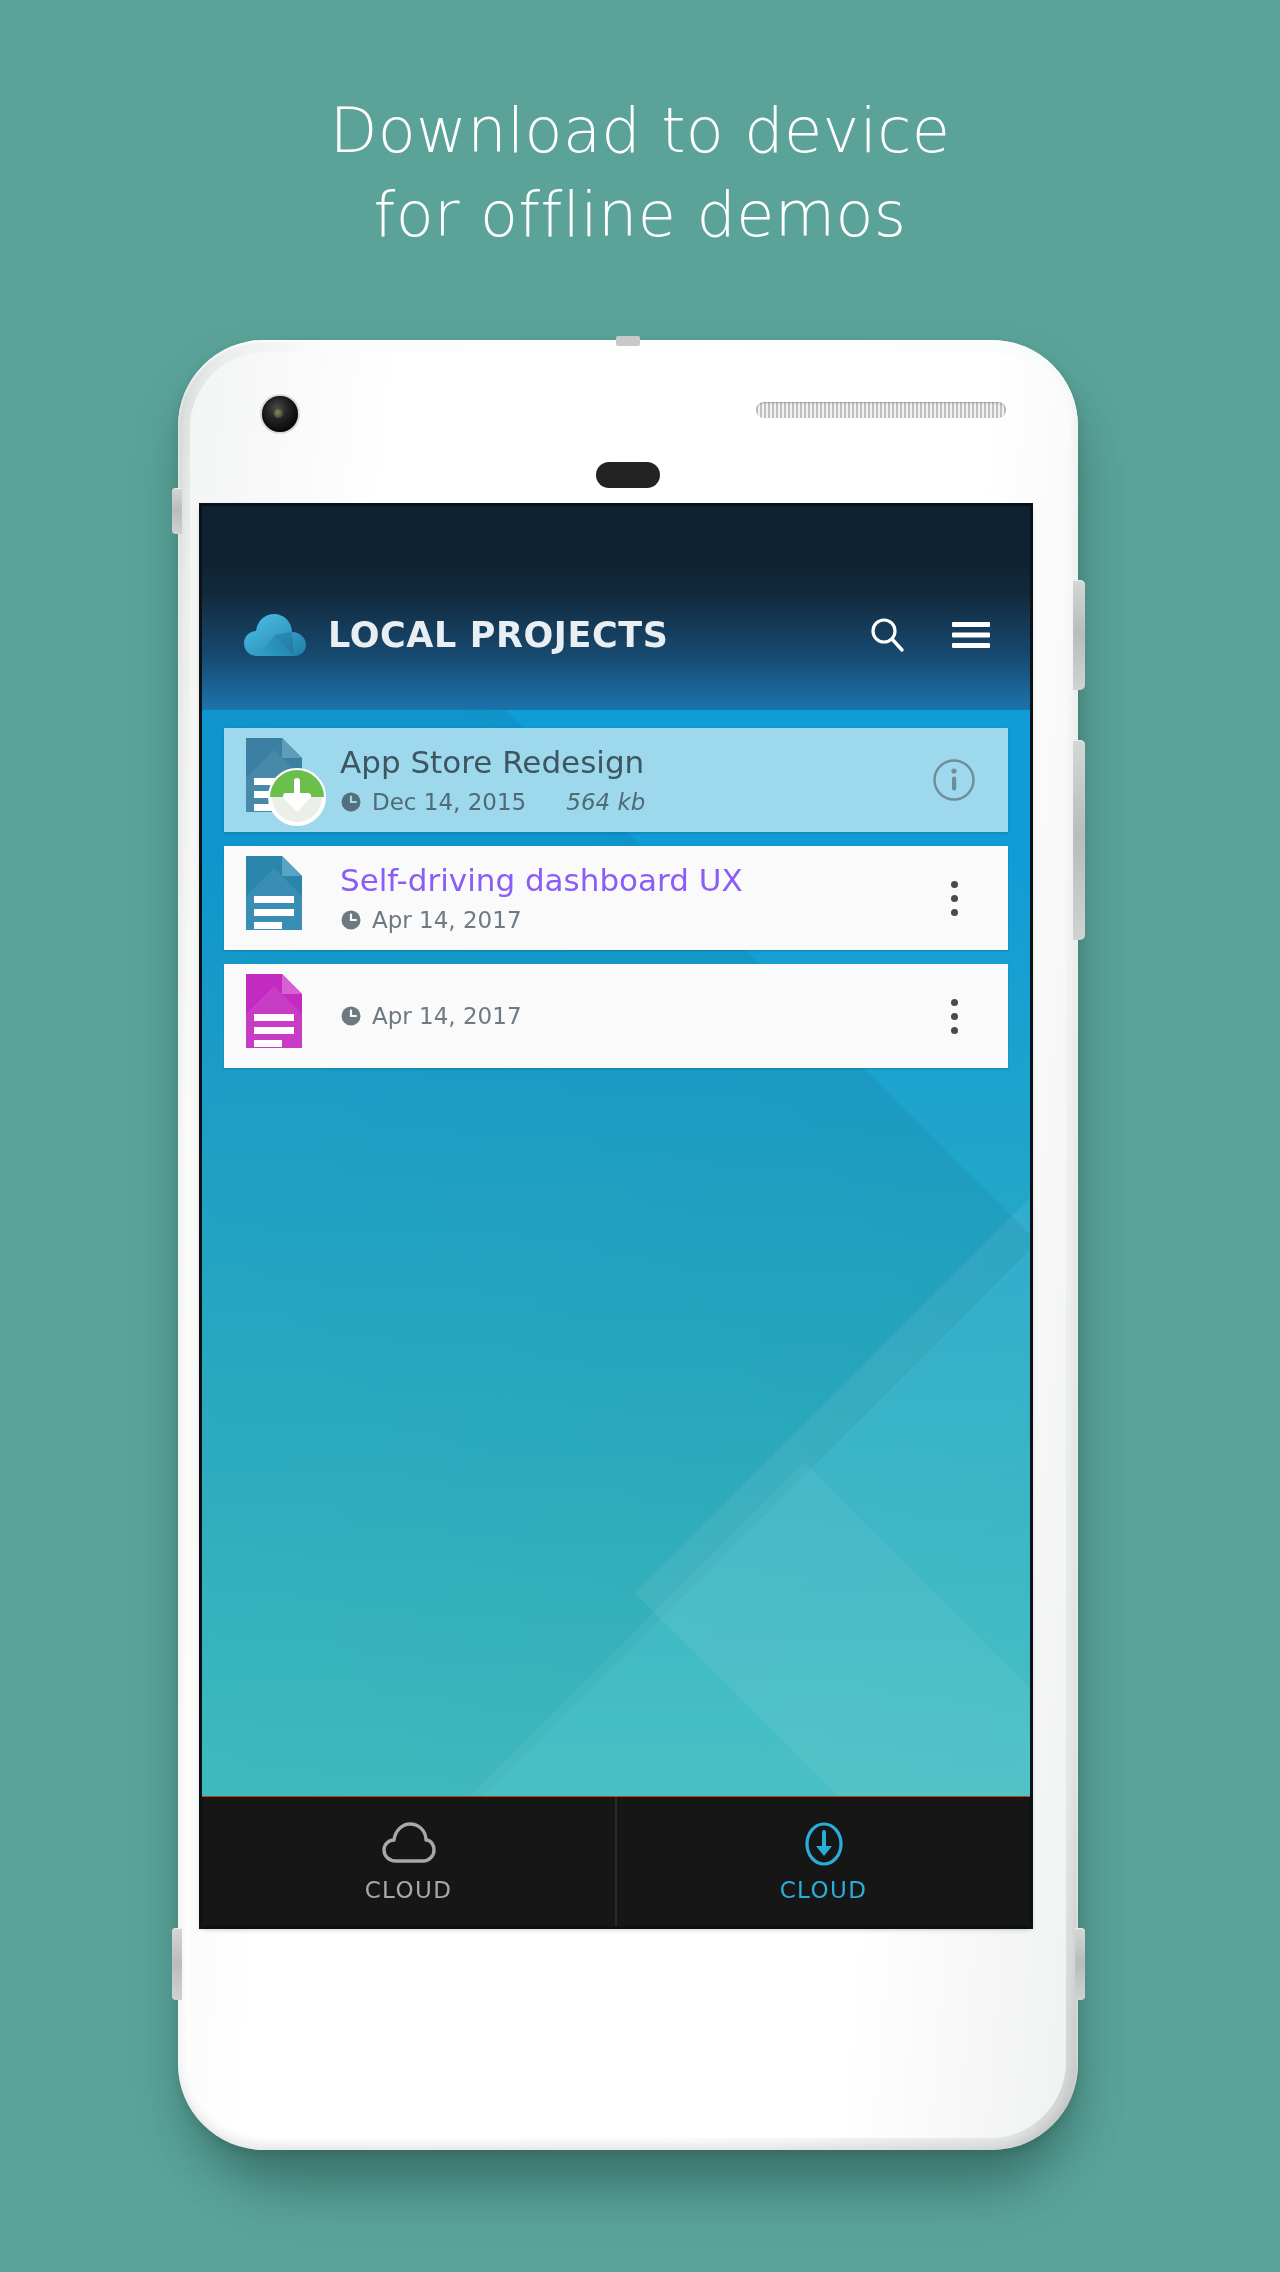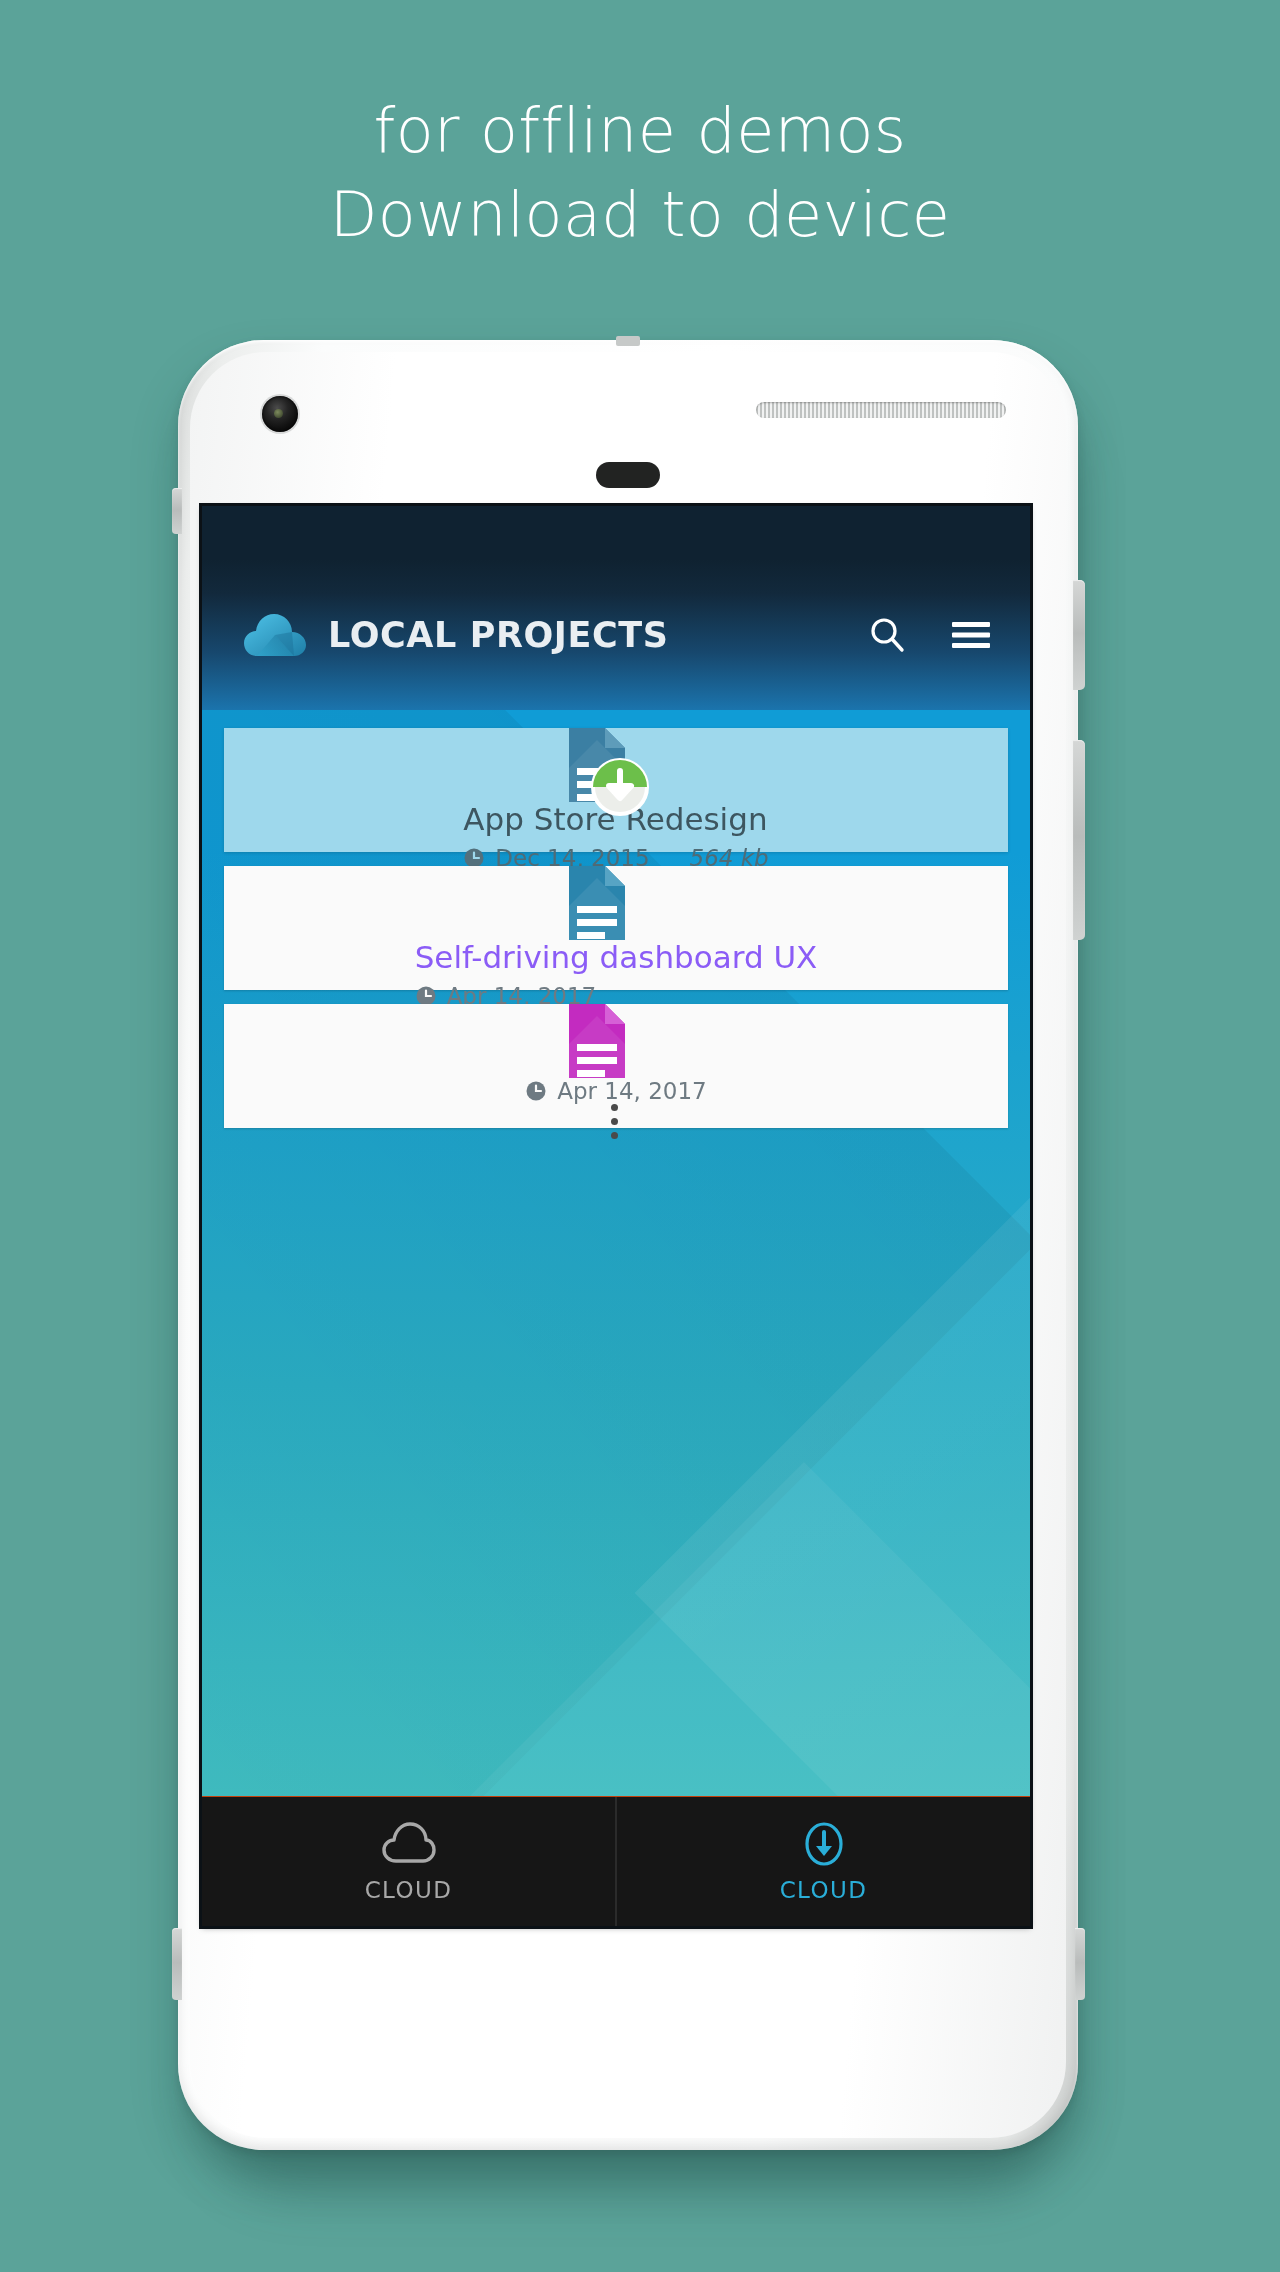--- a/index.html
+++ b/index.html
@@ -182,26 +182,25 @@
     transform: rotate(45deg); transform-origin: 0 100%;
     background: rgba(255,255,255,0.05);
   }
 
   .list { position: relative; padding: 18px 22px 0 22px; }
 
   .card {
     position: relative;
     display: flex;
     align-items: center;
-    height: 124px;
+    height: 104px;
     background: #fafafa;
     margin-bottom: 14px;
     padding: 0 26px 0 22px;
     box-shadow: 0 1px 2px rgba(0,0,0,0.18);
-    flex-direction: column;
   }
   .card.selected {
     background: #9ed8ec;
     box-shadow: 0 1px 3px rgba(0,0,0,0.16);
   }
 
   .file-icon-wrap { position: relative; width: 70px; height: 84px; flex: 0 0 70px; margin-right: 20px; }
   .file-icon { width: 56px; height: 74px; display:block; }
   .dl-badge { position: absolute; left: 22px; top: 30px; width: 58px; height: 58px; }
 
@@ -259,22 +258,22 @@
   .bottom-bezel {
     position: absolute;
     left: 24px; right: 24px;
     top: 1586px; height: 200px;
   }
 </style>
 </head>
 <body>
 
 <div class="headline">
+  <span class="line">Download to device</span>
   <span class="line">for offline demos</span>
-  <span class="line">Download to device</span>
 </div>
 
 <div class="phone">
   <div class="phone-shadow"></div>
 
   <div class="phone-body">
     <div class="top-notch-tab"></div>
     <div class="phone-inner"></div>
 
     <div class="btn-side btn-left-1"></div>

